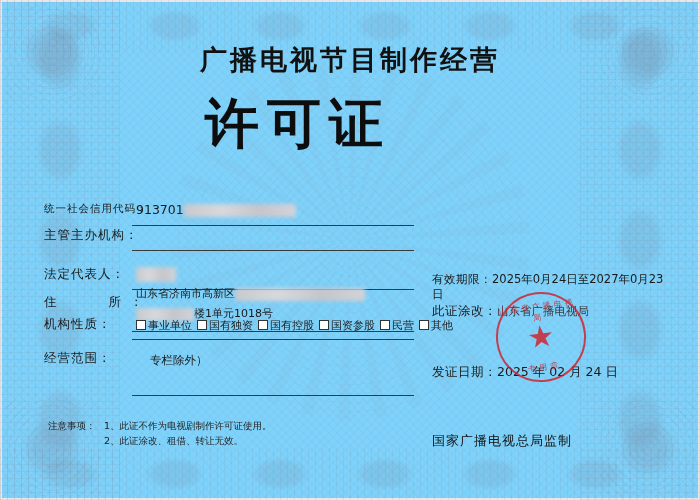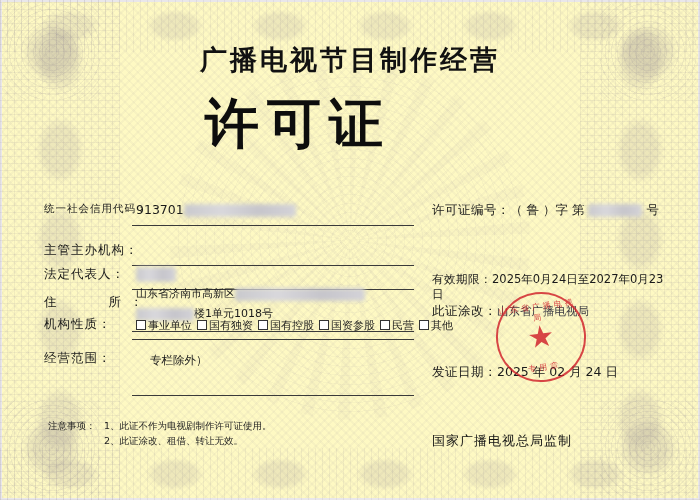--- a/index.html
+++ b/index.html
@@ -11,21 +11,21 @@
     width: 700px;
     height: 500px;
     overflow: hidden;
     font-family: "DejaVu Sans", "Liberation Sans", sans-serif;
   }
 
   #cert {
     position: relative;
     width: 700px;
     height: 500px;
-    background: #fef9c3;
+    background: #7dd3fc;
     overflow: hidden;
   }
 
   
   .border-frame {
     position: absolute;
     left: 0; top: 0;
     width: 700px; height: 500px;
     box-sizing: border-box;
     border: 2px solid #e9e7ea;
@@ -296,21 +296,21 @@
 
 
     <div class="lrow" style="top:200px;">
       <span class="lbl" style="font-size:10.5px;">统一社会信用代码：</span>
       <span class="val">
         <span>913701</span><span class="blur" style="width:112px;"></span>
       </span>
       <span class="underline"></span>
     </div>
 
-    <div class="lrow" style="top:240px;text-decoration:underline;">
+    <div class="lrow" style="top:225px;text-decoration:underline;">
       <span class="lbl">主管主办机构：</span>
       <span class="val"></span>
       <span class="underline"></span>
     </div>
 
     <div class="lrow" style="top:264px;">
       <span class="lbl">法定代表人：</span>
       <span class="val">
         <span class="blur tall" style="width:40px;"></span>
       </span>
@@ -337,23 +337,20 @@
     </div>
 
     <div class="lrow" style="top:348px;height:44px;">
       <span class="lbl">经营范围：</span>
       <span class="underline" style="bottom:-4px;"></span>
     </div>
     <div class="scope-text">
       <div style="padding-left:14px;">专栏除外）</div>
     </div>
 
-    <div class="rrow" style="top:202px;">
-      <span class="rlbl">许可证编号：</span><span>（ 鲁 ）字 第</span><span class="blur" style="width:54px;margin:0 4px;"></span><span>号</span>
-    </div>
 
     <div class="rrow" style="top:272px;font-size:11.5px;">
       <span class="rlbl">有效期限：</span><span>2025年0月24日至2027年0月23日</span>
     </div>
 
     <div class="rrow" style="top:303px;">
       <span class="rlbl">此证涂改：</span><span style="font-size:11.5px;color:#3a3a42;">山东省广播电视局</span>
     </div>
 
     <div class="rrow" style="top:364px;">

